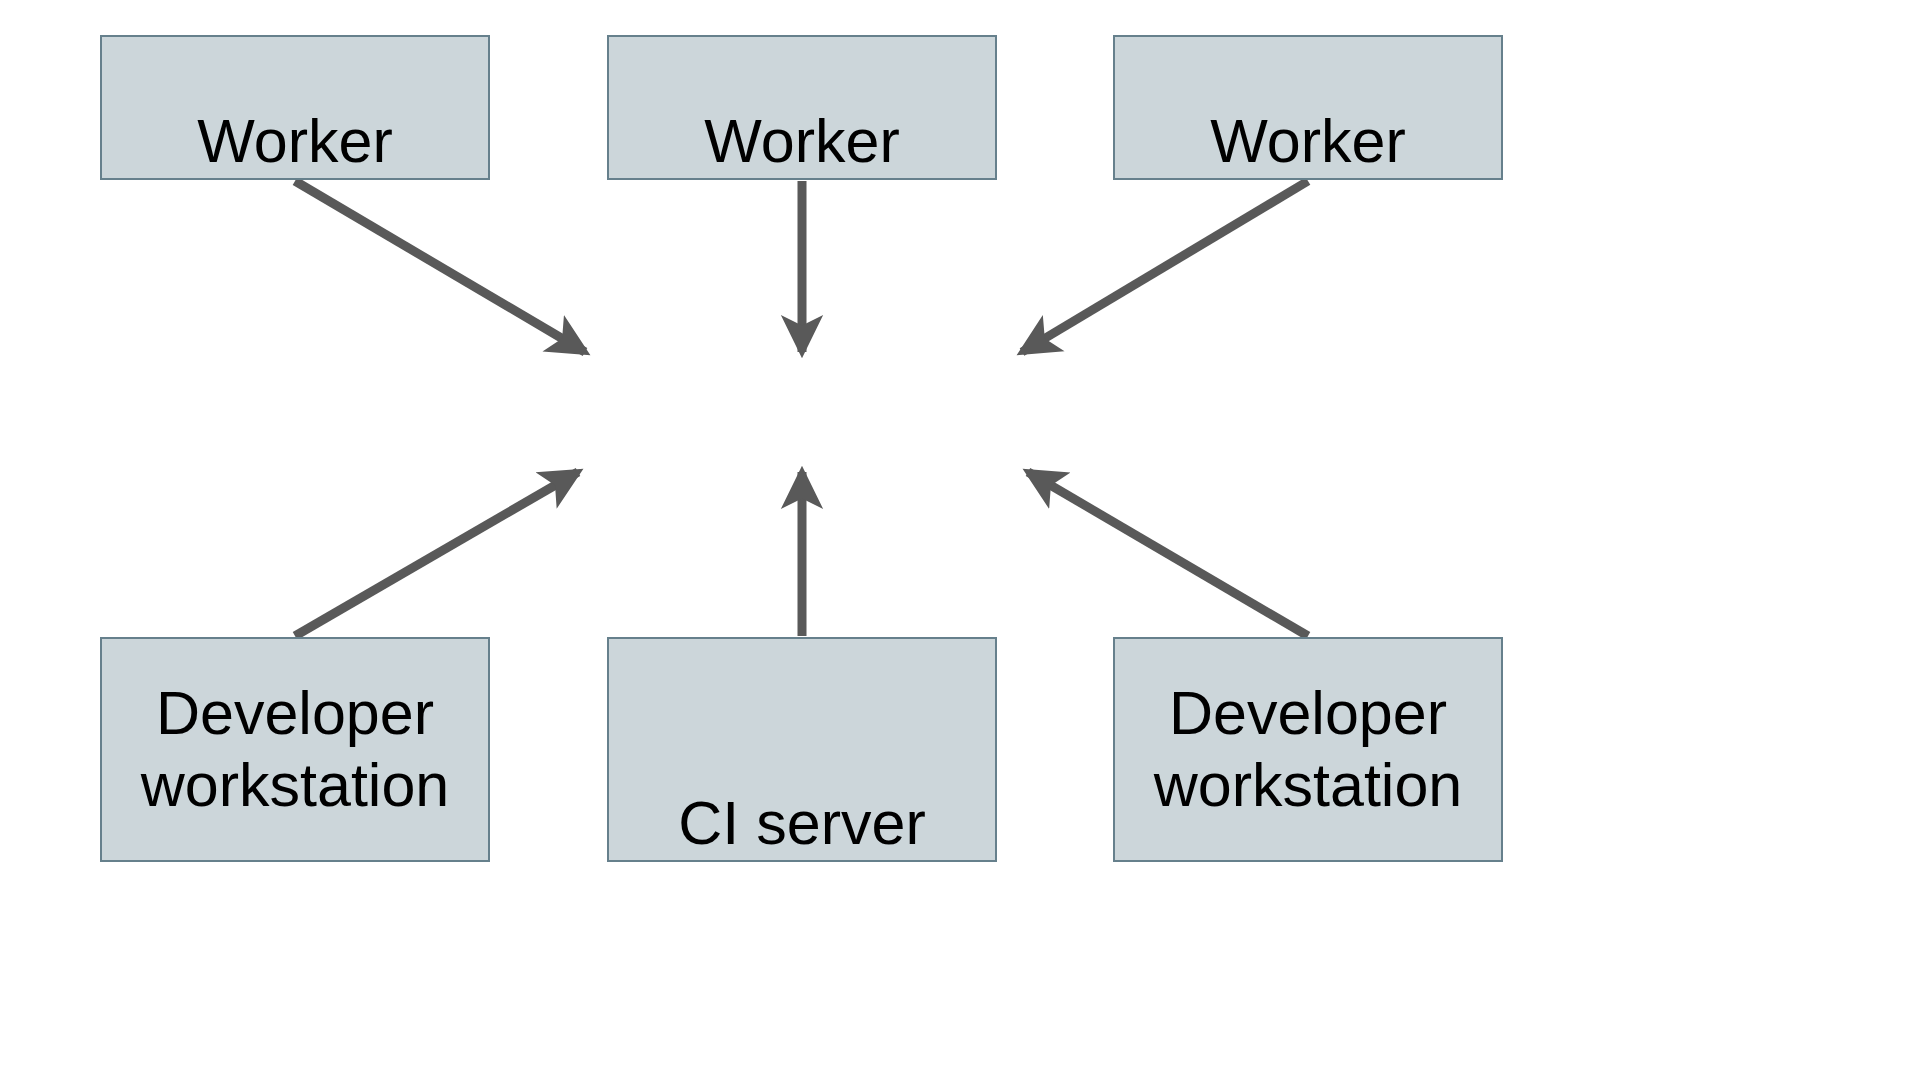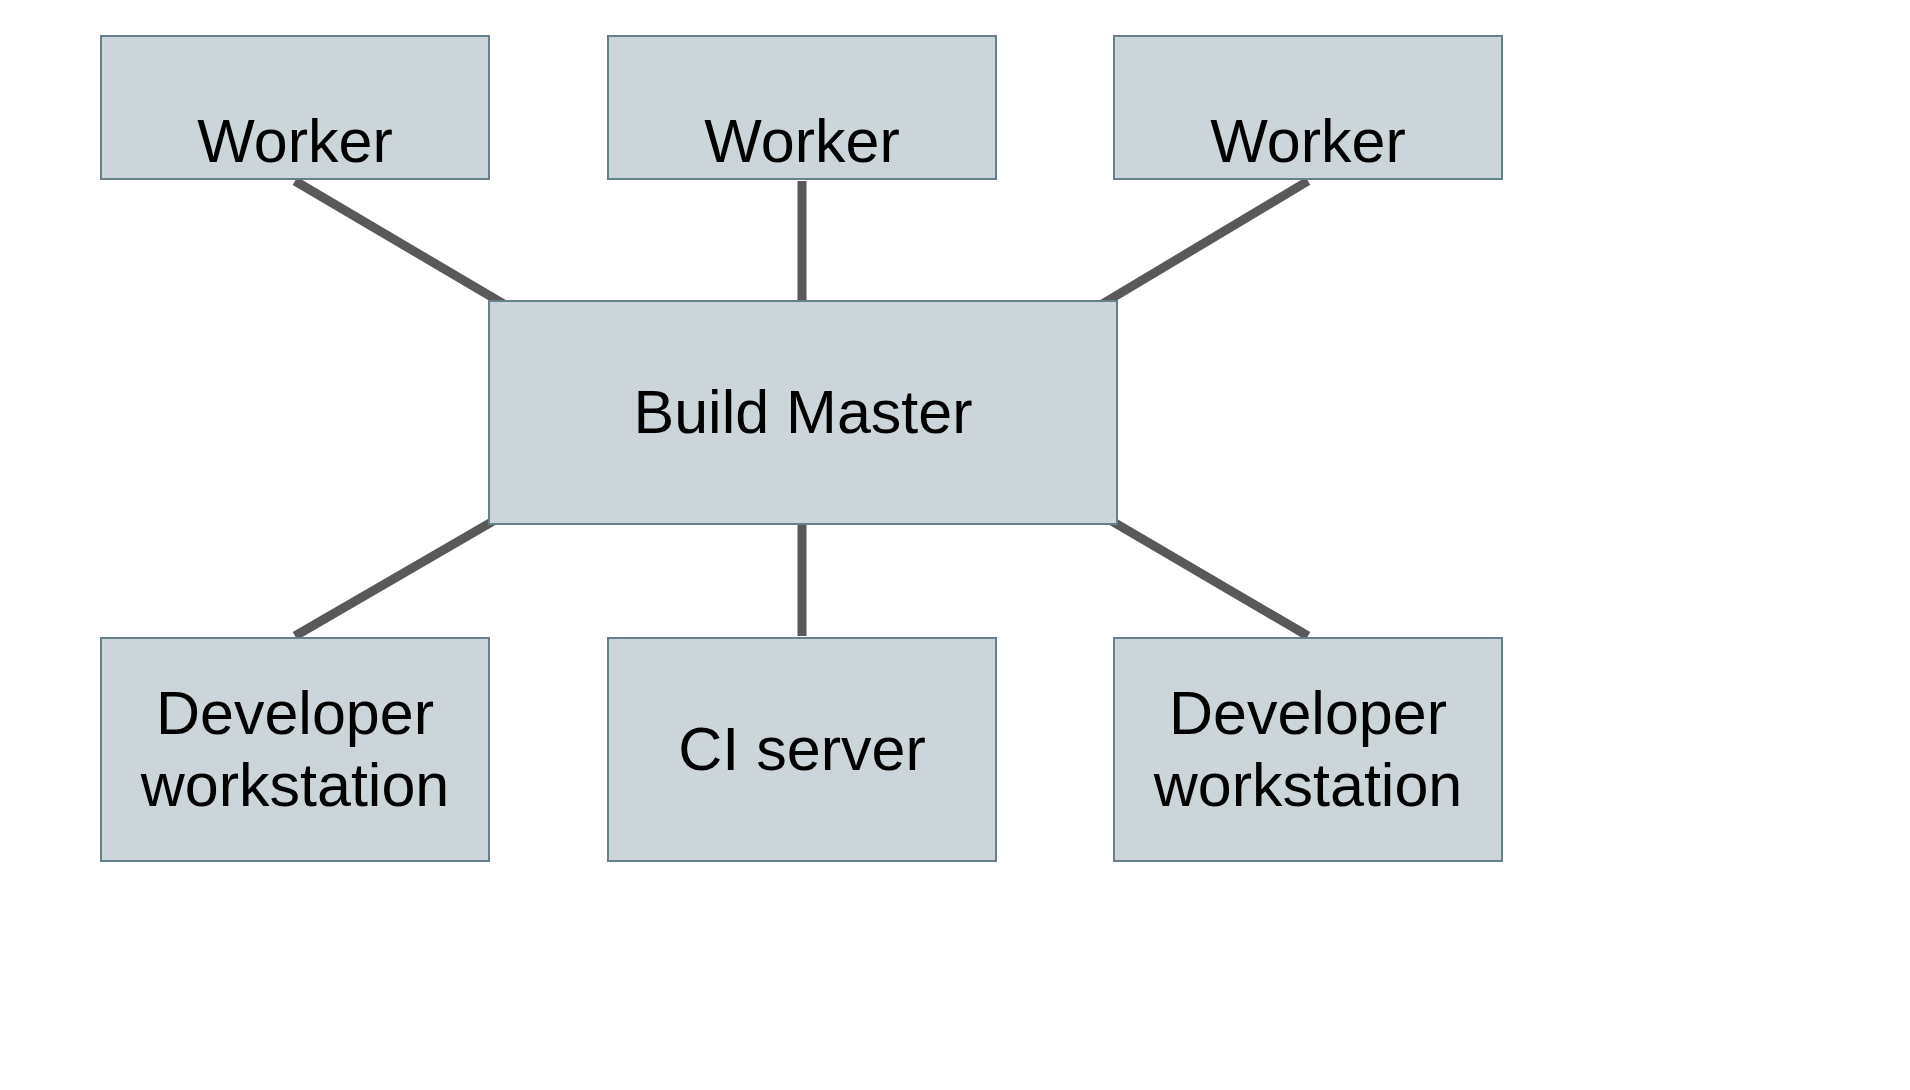--- a/index.html
+++ b/index.html
@@ -37,21 +37,21 @@
     color: #000000;
     line-height: 1.18;
     white-space: pre-line;
   }
   .node-label {
     display: block;
     padding: 0 6px;
   }
   .worker      { font-size: 61px; align-items: flex-end; }
   .master      { font-size: 61px; }
-  .ci          { font-size: 61px; }
+  .ci          { font-size: 61px; align-items: flex-end; }
   .workstation { font-size: 61px; text-align: center; }
 </style>
 </head>
 <body>
 
 <div id="canvas">
 
   <svg id="edges" width="1910" height="1090" viewBox="0 0 1910 1090" xmlns="http://www.w3.org/2000/svg">
     <defs>
       <marker id="arrowhead" markerWidth="5.2" markerHeight="5.2" refX="4.1" refY="2.6" orient="auto" markerUnits="strokeWidth">
@@ -77,23 +77,20 @@
   </div>
 
   <div class="node worker" style="left:607px; top:35px; width:390px; height:145px;">
     <span class="node-label">Worker</span>
   </div>
 
   <div class="node worker" style="left:1113px; top:35px; width:390px; height:145px;">
     <span class="node-label">Worker</span>
   </div>
 
-  <div class="node master" style="left:488px; top:300px; width:630px; height:225px;">
-    <span class="node-label">Build Master</span>
-  </div>
 
   <div class="node workstation" style="left:100px; top:637px; width:390px; height:225px;">
     <span class="node-label">Developer
 workstation</span>
   </div>
 
   <div class="node ci" style="left:607px; top:637px; width:390px; height:225px;">
     <span class="node-label">CI server</span>
   </div>
 

